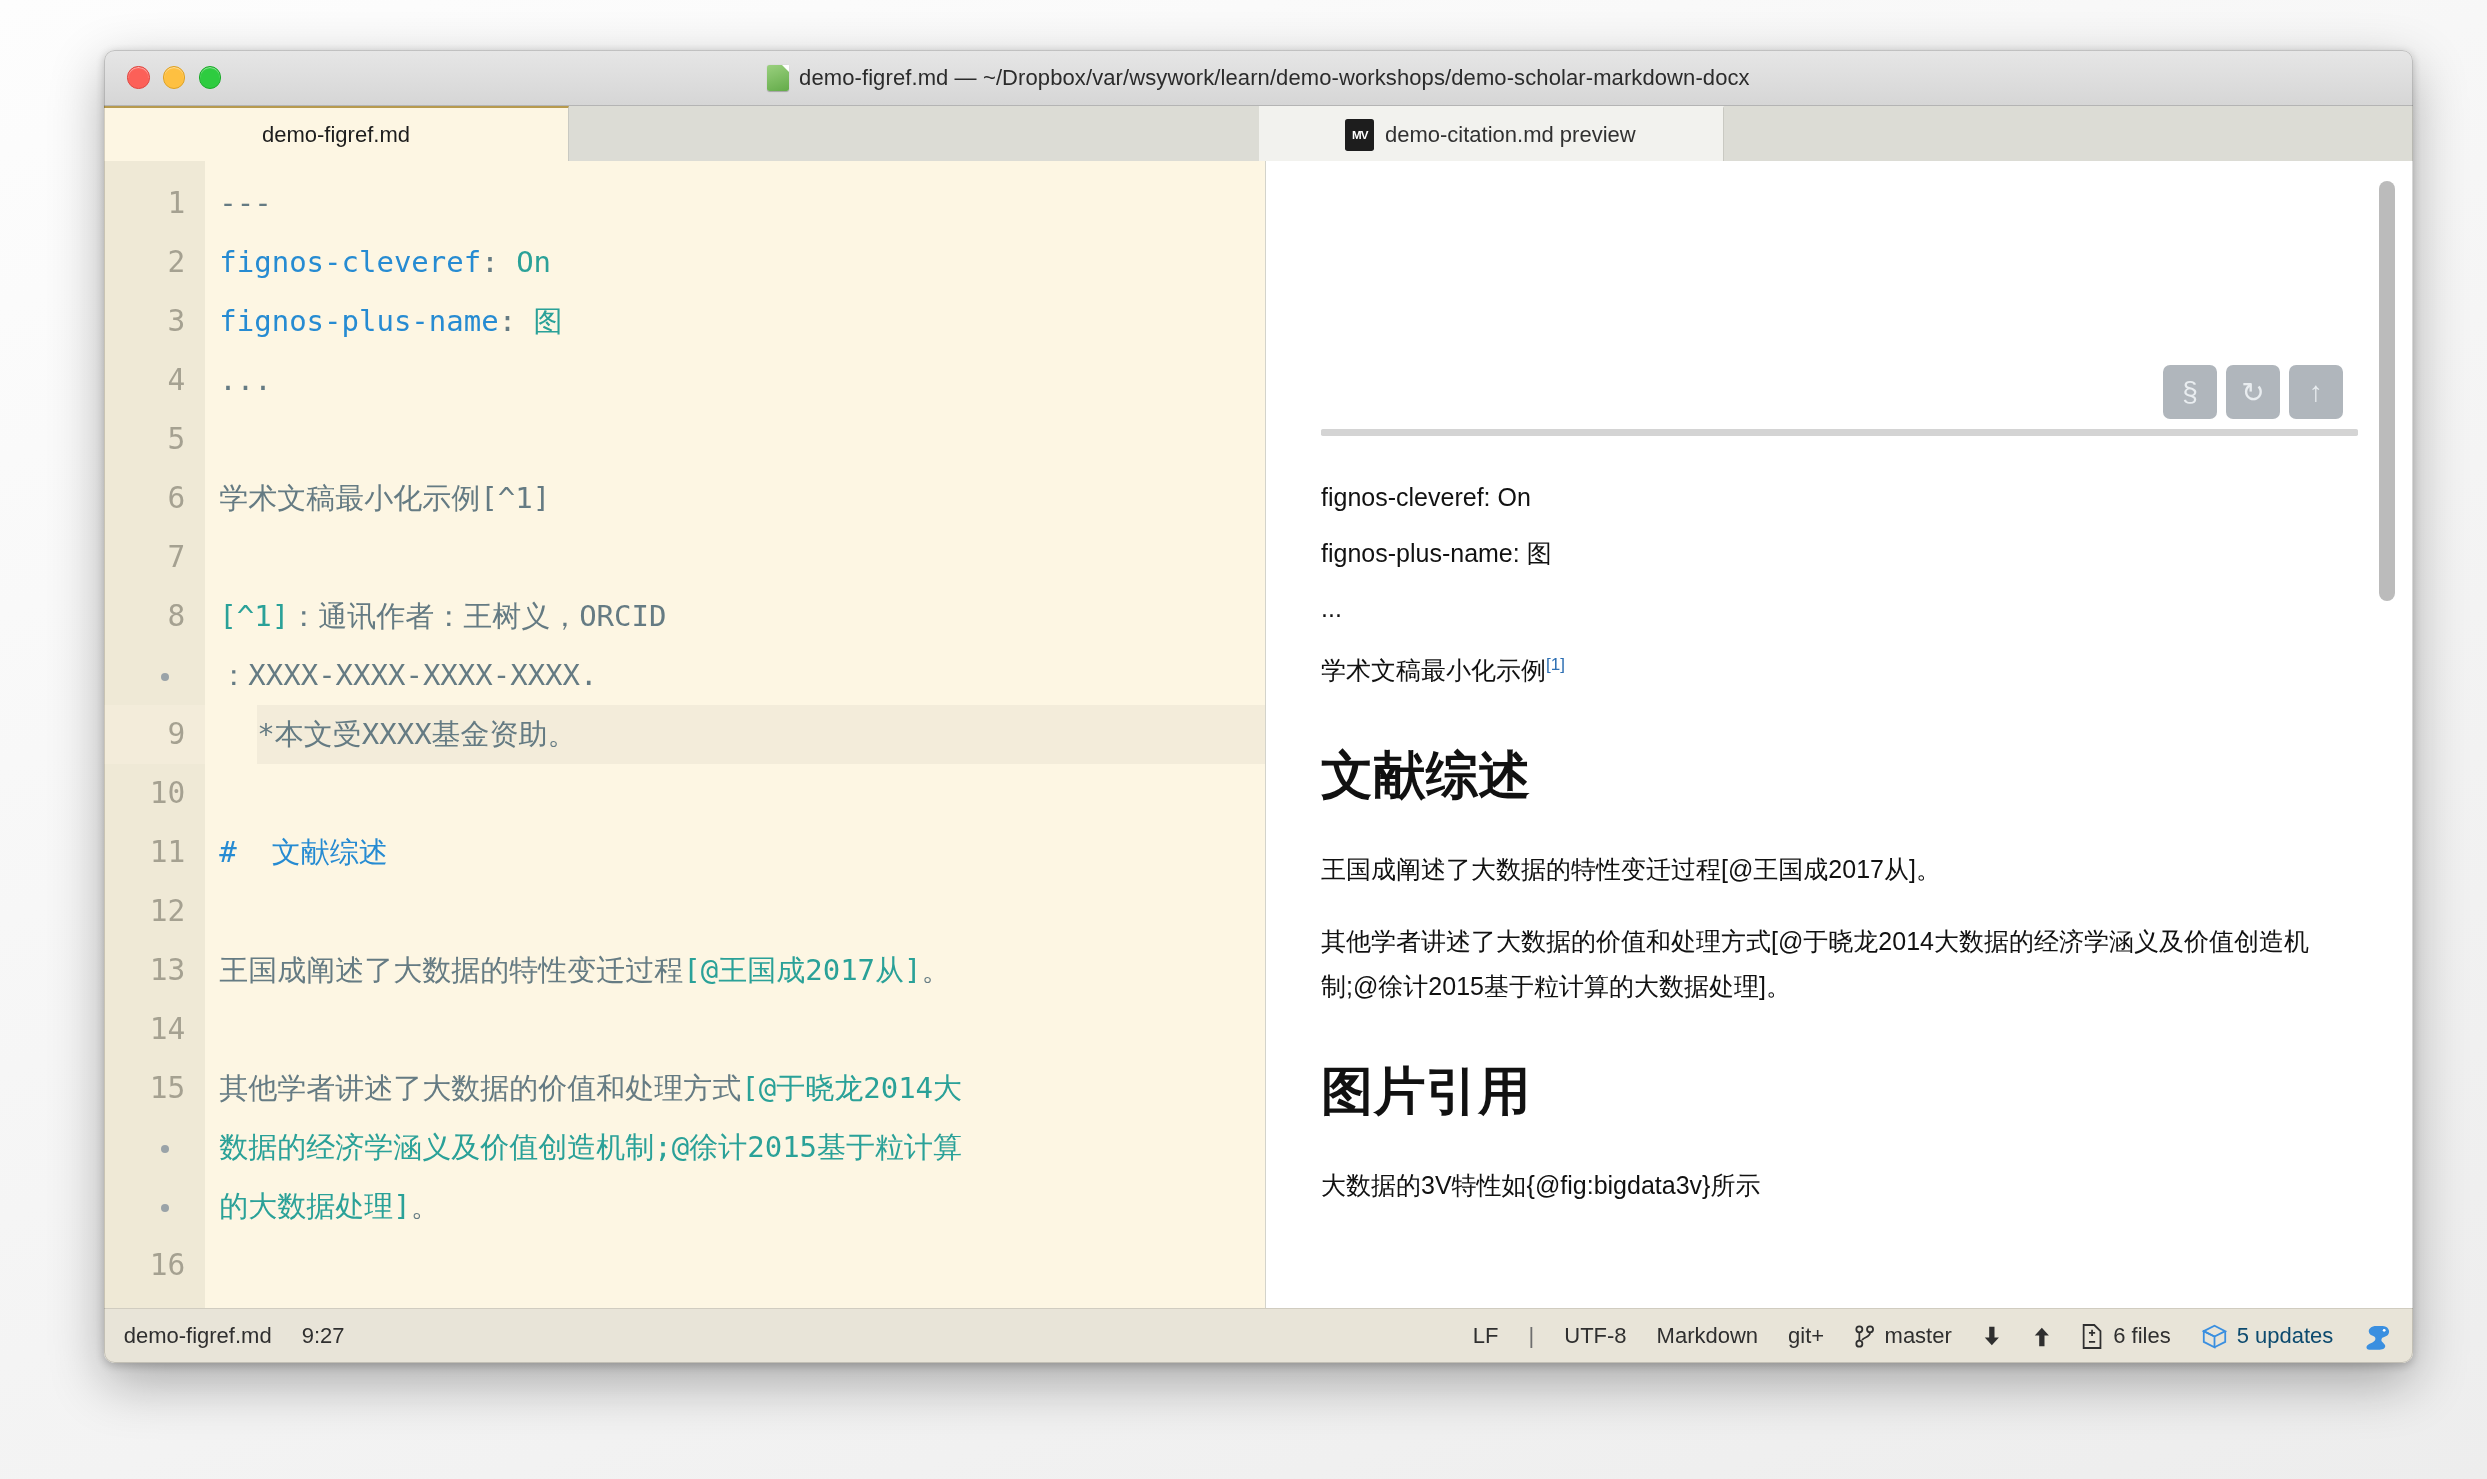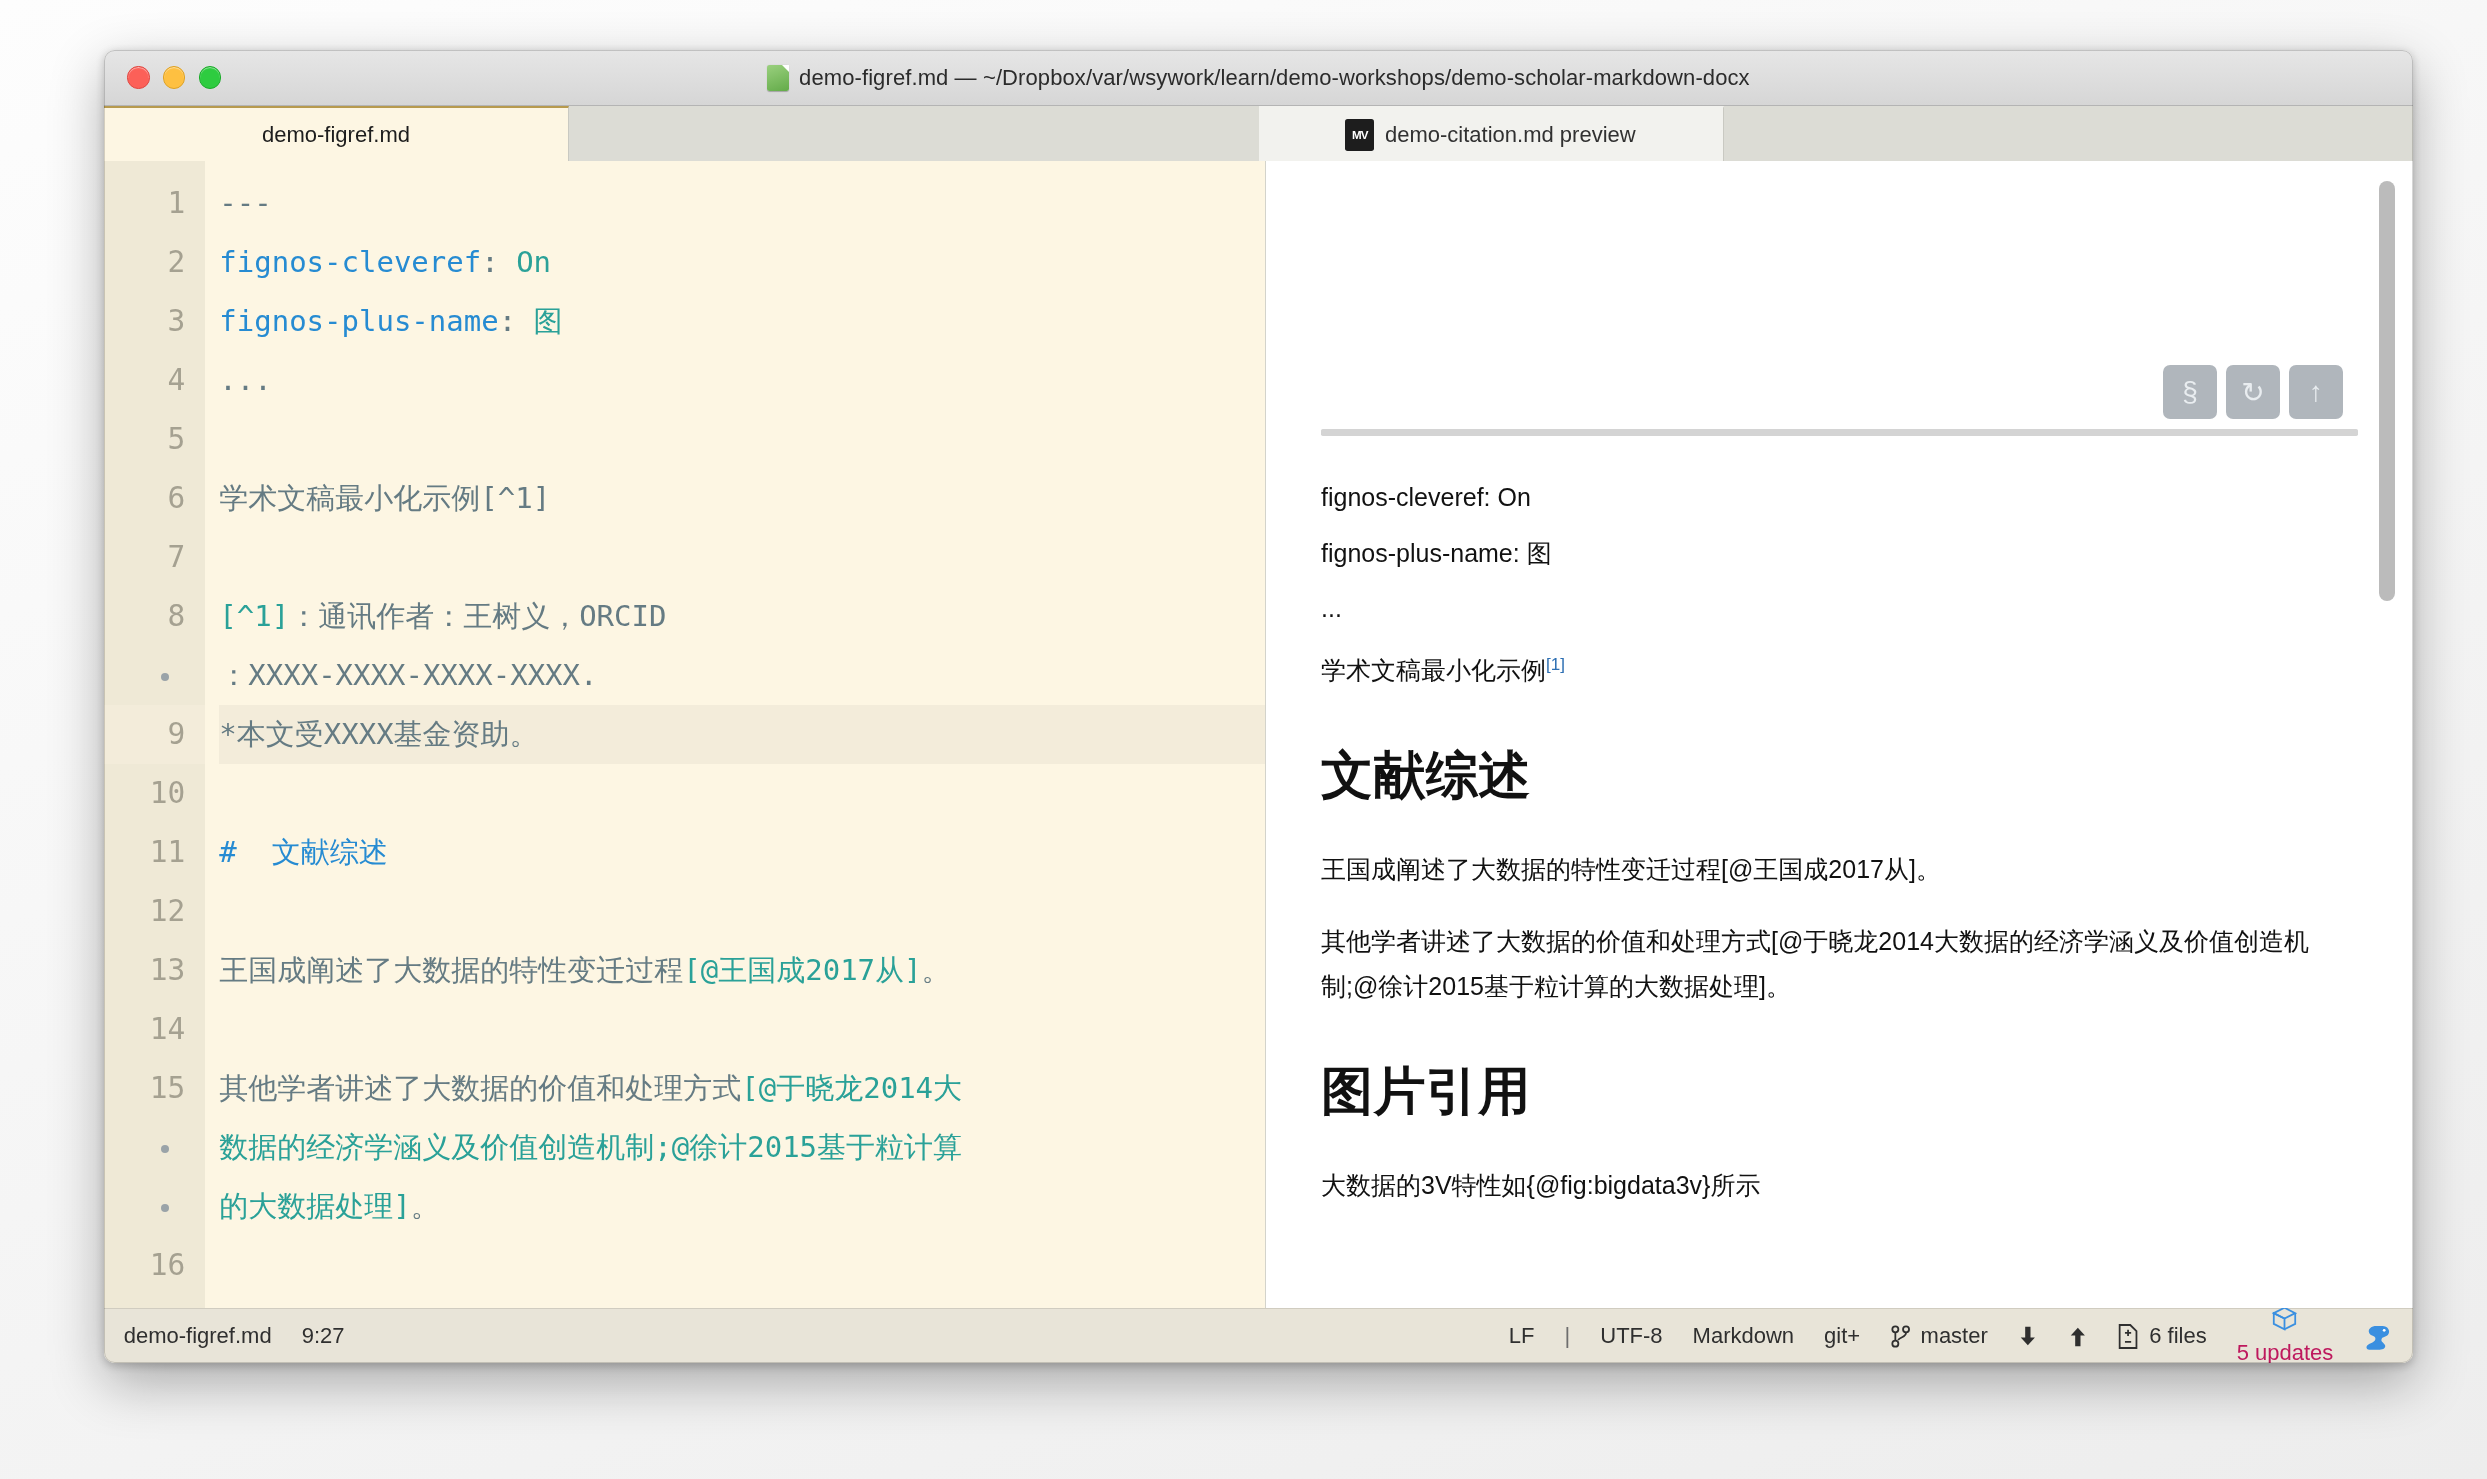--- a/index.html
+++ b/index.html
@@ -134,21 +134,21 @@
     font-size:29.5px;
     color:#a5a191;
   }
   .ln.dot{color:transparent;position:relative;}
   .ln.dot::after{
     content:"";position:absolute;right:36px;top:27px;
     width:8px;height:8px;border-radius:50%;background:#9aa3a8;
   }
   .ln.cursorline{background:#f3ecda;}
   .cl{height:59px;line-height:59px;}
-  .cl.cursorline{background:#f3ecda;}
+  .cl.cursorline{background:#f3ecda;margin-left:38px;}
   .key{color:#268bd2;text-align:right;}
   .val{color:#2aa198;}
   .hr{color:#657b83;}
   .head{color:#268bd2;}
   .cite{color:#2aa198;}
   .plain{color:#657b83;}
   
   #preview-pane{
     flex:1;background:#ffffff;position:relative;overflow:hidden;
   }
@@ -192,21 +192,21 @@
     background:#e8e4d8;
     border-top:0.9px solid #d0ccc0;
     display:flex;align-items:center;
     font-size:22px;color:#2f2f2f;
     padding:0 19.7px;box-sizing:border-box;
   }
   #sb-left{display:flex;align-items:center;gap:30px;}
   #sb-spacer{flex:1;}
   #sb-right{display:flex;align-items:center;gap:30px;}
   .sb-item{display:flex;align-items:center;gap:9px;white-space:nowrap;cursor:default;}
-  .sb-item.link{color:#be185d;flex-direction:column;}
+  .sb-item.link{color:#0c4a6e;}
   .sb-sep{color:#6e6e6e;}
   .ic{display:inline-flex;align-items:center;justify-content:center;}
   
   #window::after{
     content:"";position:absolute;inset:0;border-radius:10.7px;
     border:0.9px solid rgba(0,0,0,.16);pointer-events:none;
   }
 </style>
 </head>
 <body>

